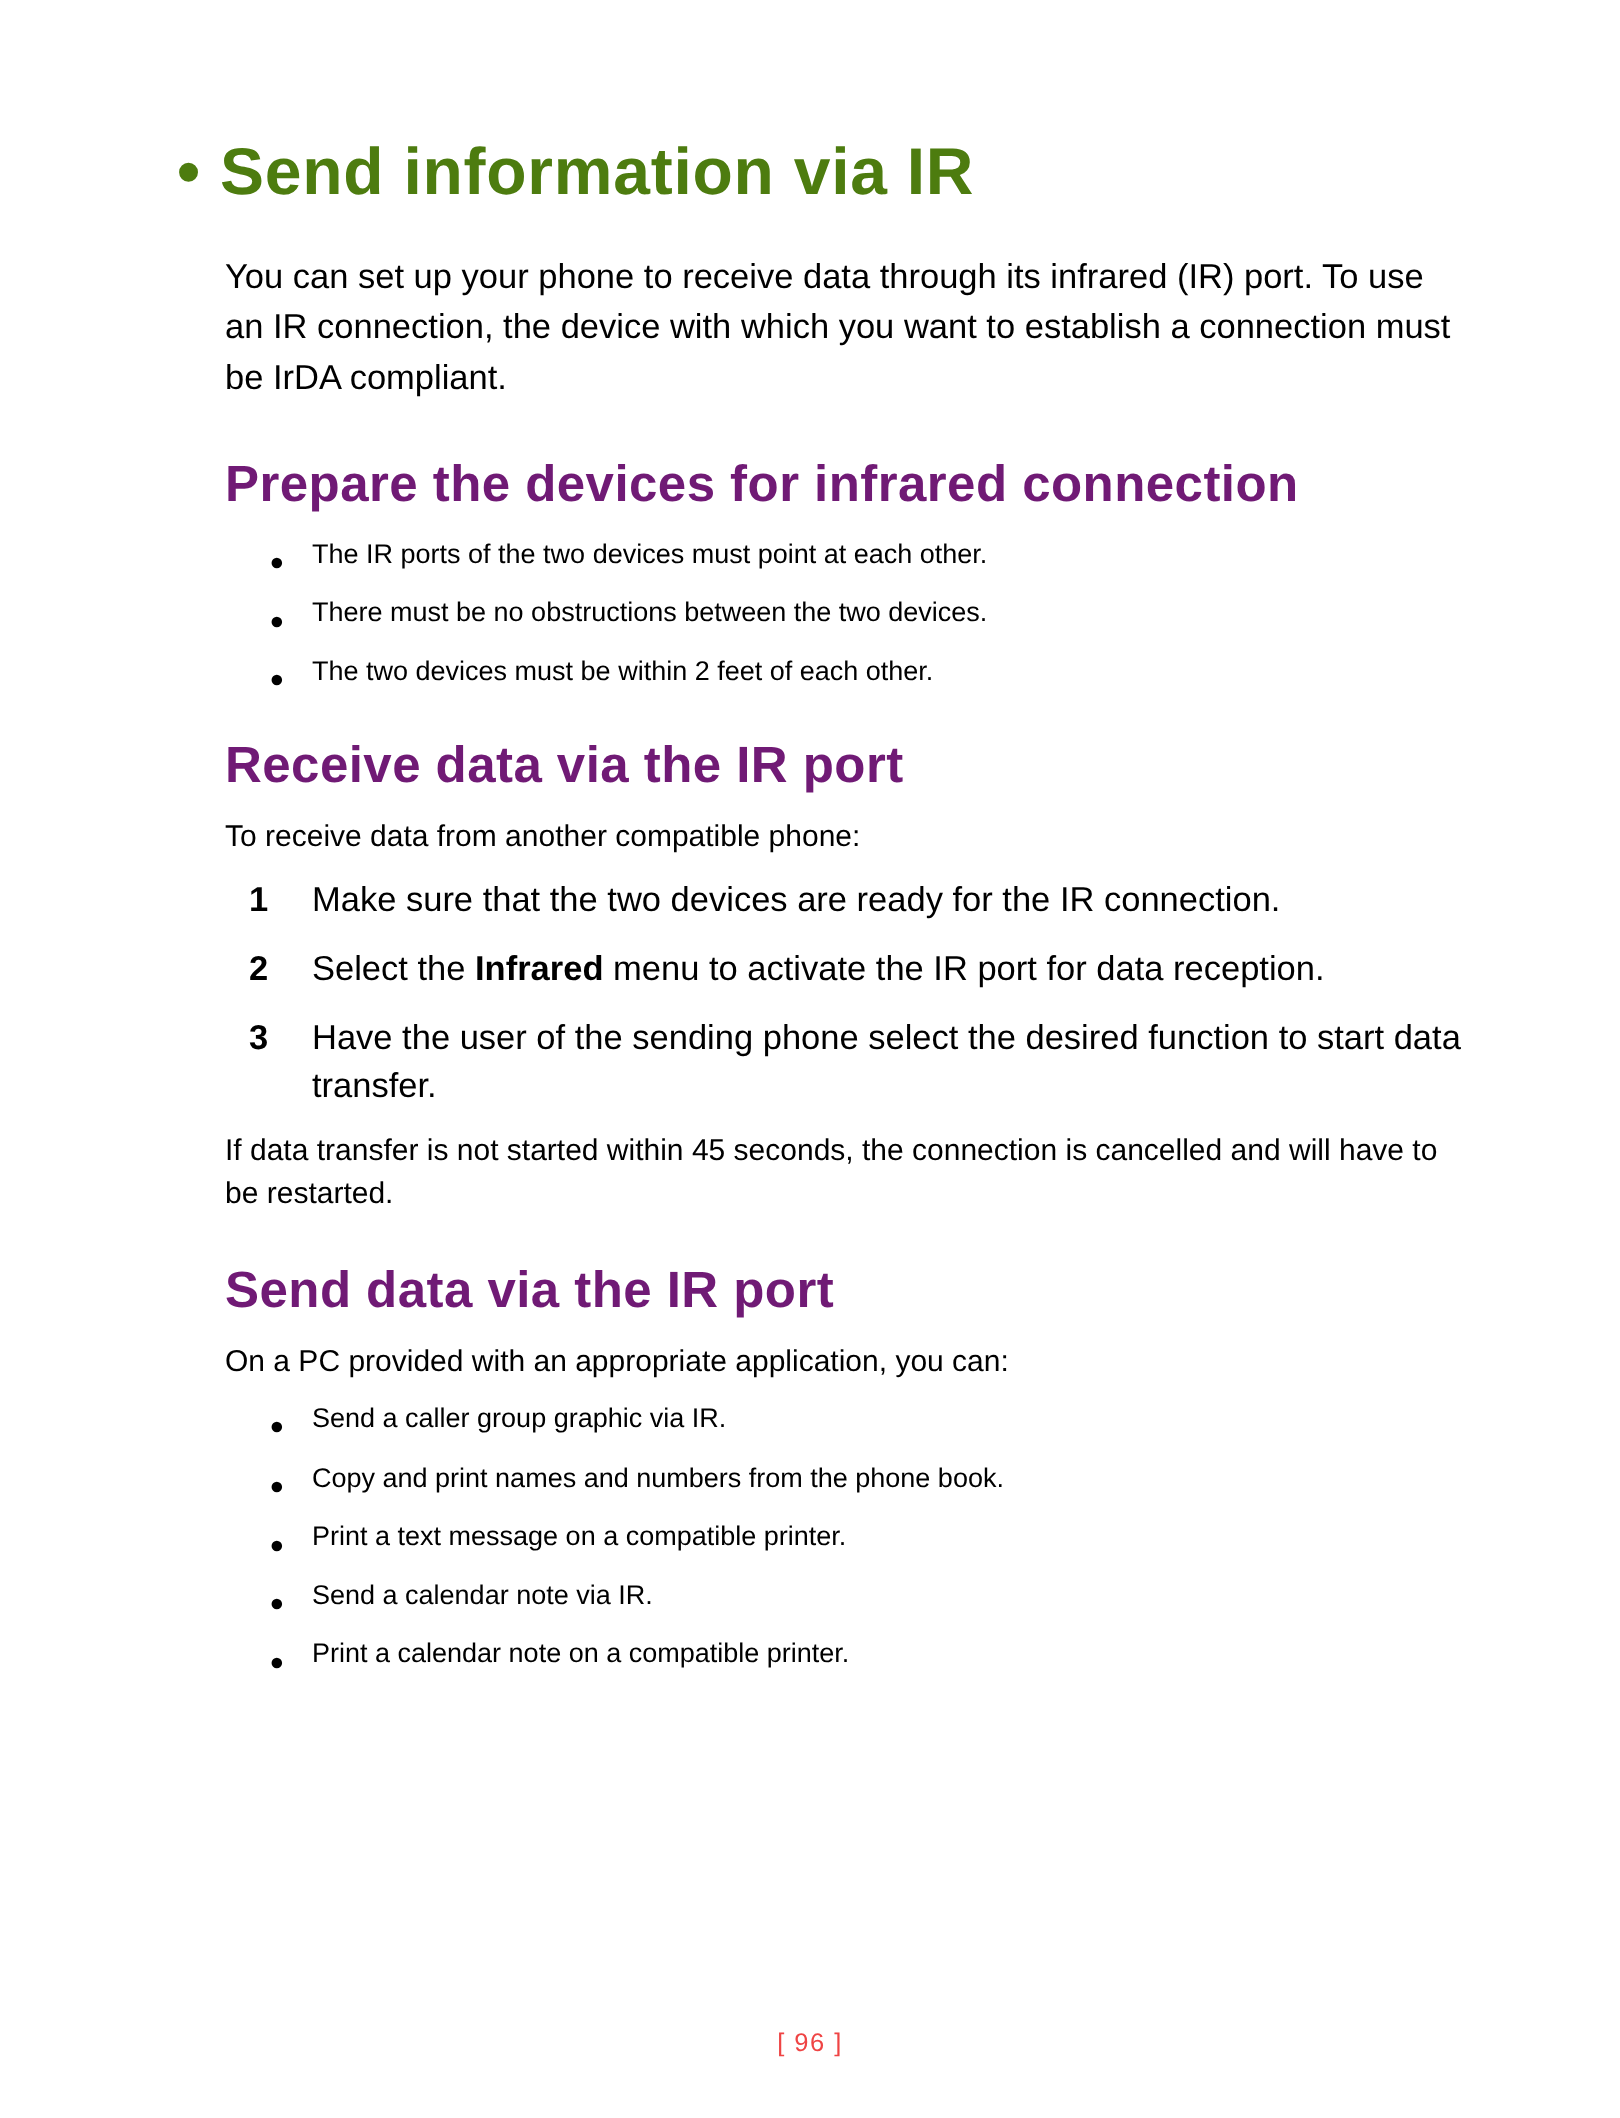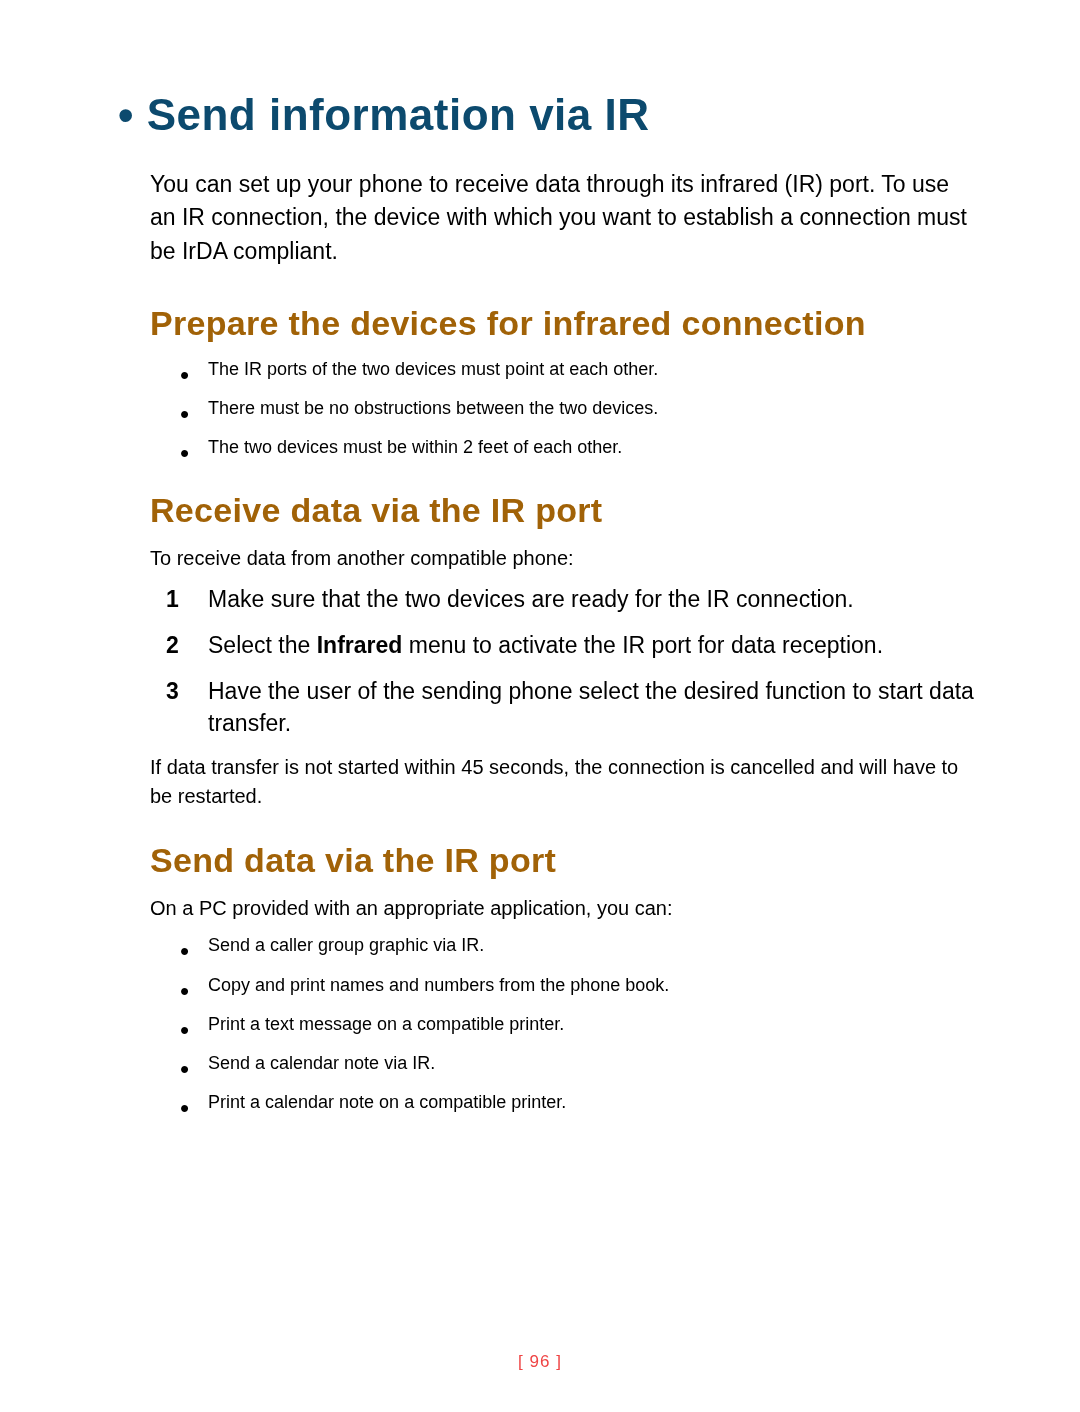--- a/index.html
+++ b/index.html
@@ -8,37 +8,37 @@
     height: 1412px;
     background: #fff;
     font-family: Arial, Helvetica, sans-serif;
     color: #000;
     position: relative;
   }
   .page {
     padding: 90px 100px 0 100px;
   }
   .main-title {
-    color: #0c4a6e;
+    color: #4d7c0f;
     font-size: 44px;
     font-weight: bold;
     letter-spacing: 0.5px;
     margin-bottom: 14px;
     margin-left: 18px;
   }
   .intro-text {
     font-size: 23px;
     line-height: 1.45;
     color: #000;
     margin-left: 50px;
     margin-bottom: 36px;
     margin-top: 28px;
   }
   .section-title {
-    color: #a16207;
+    color: #701a75;
     font-size: 34px;
     font-weight: bold;
     letter-spacing: 0.3px;
     margin-left: 50px;
     margin-bottom: 14px;
     margin-top: 30px;
   }
   .body-text {
     font-size: 20px;
     line-height: 1.45;

